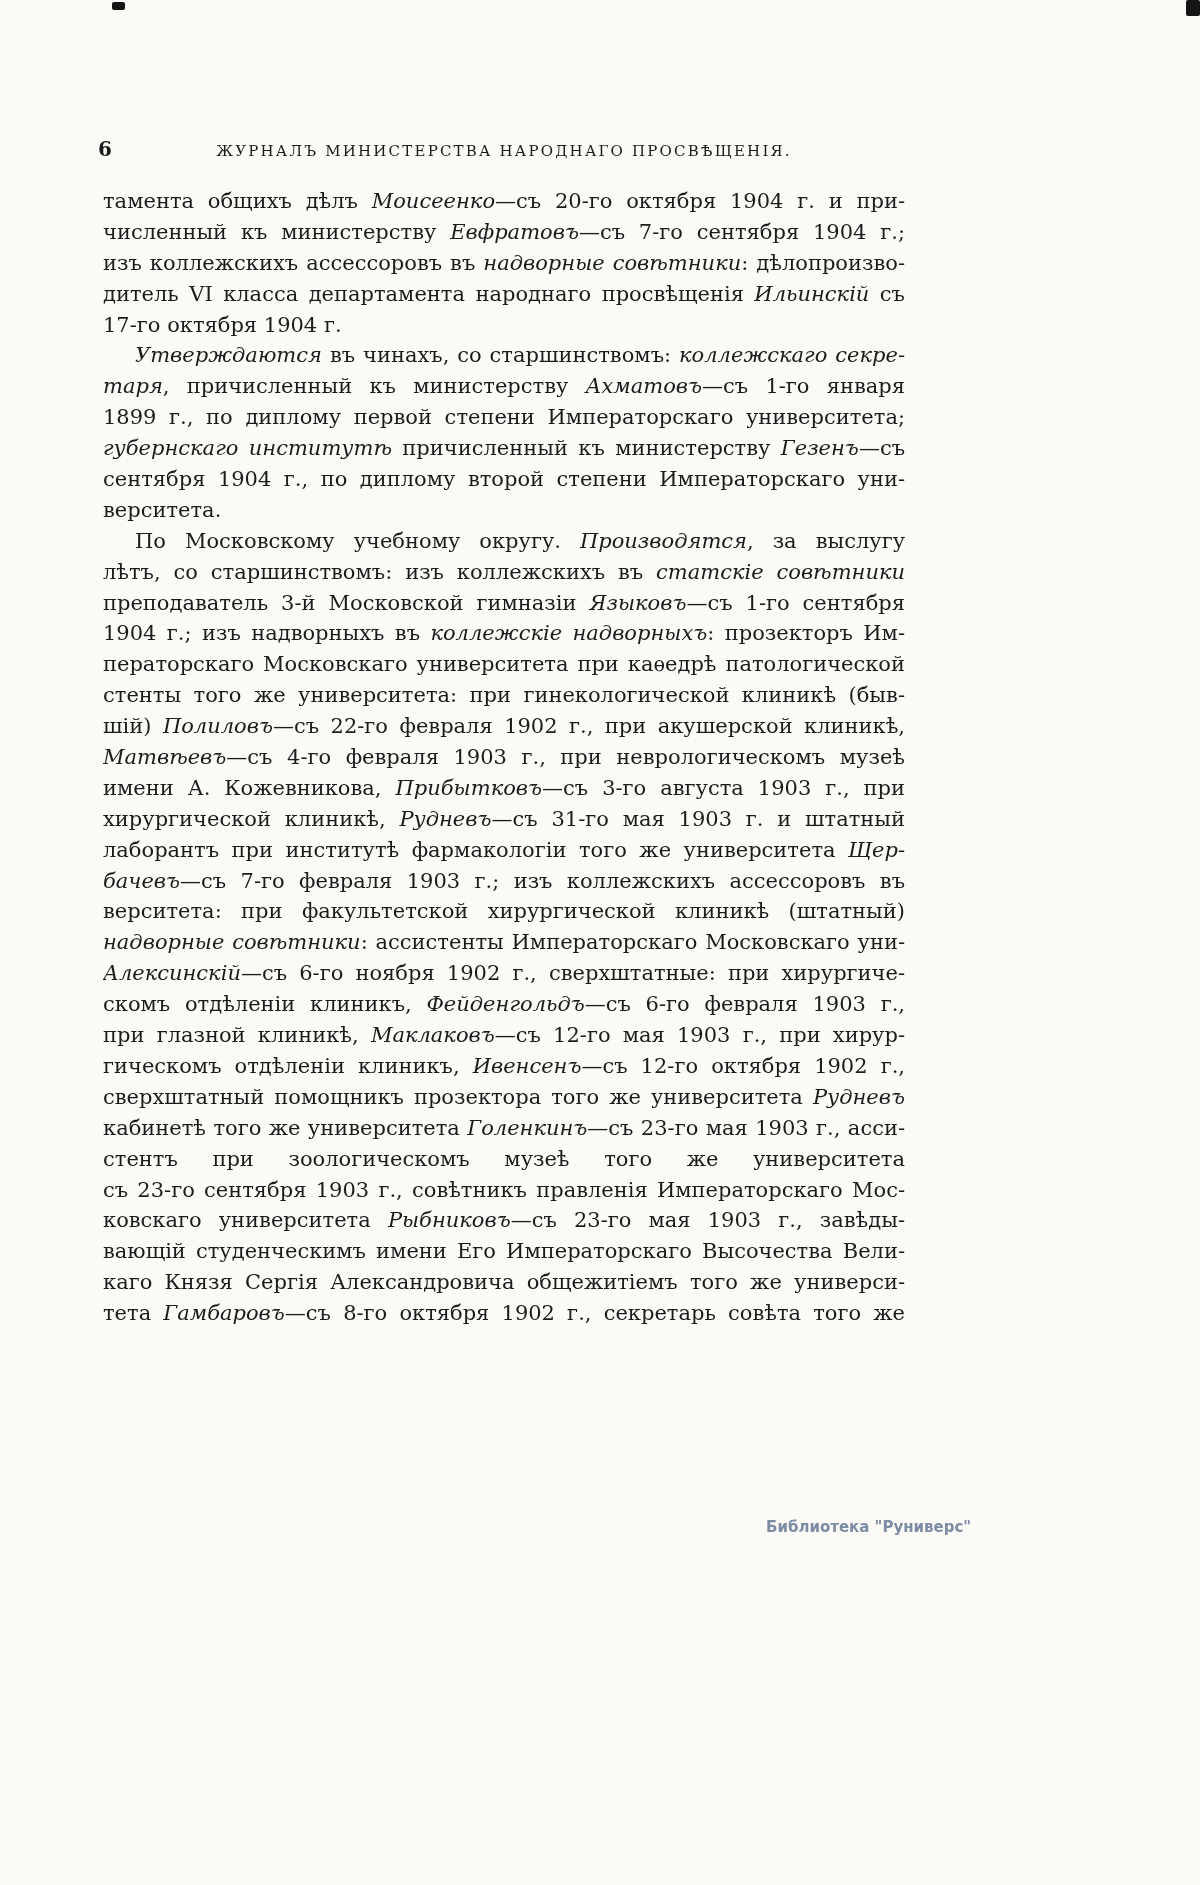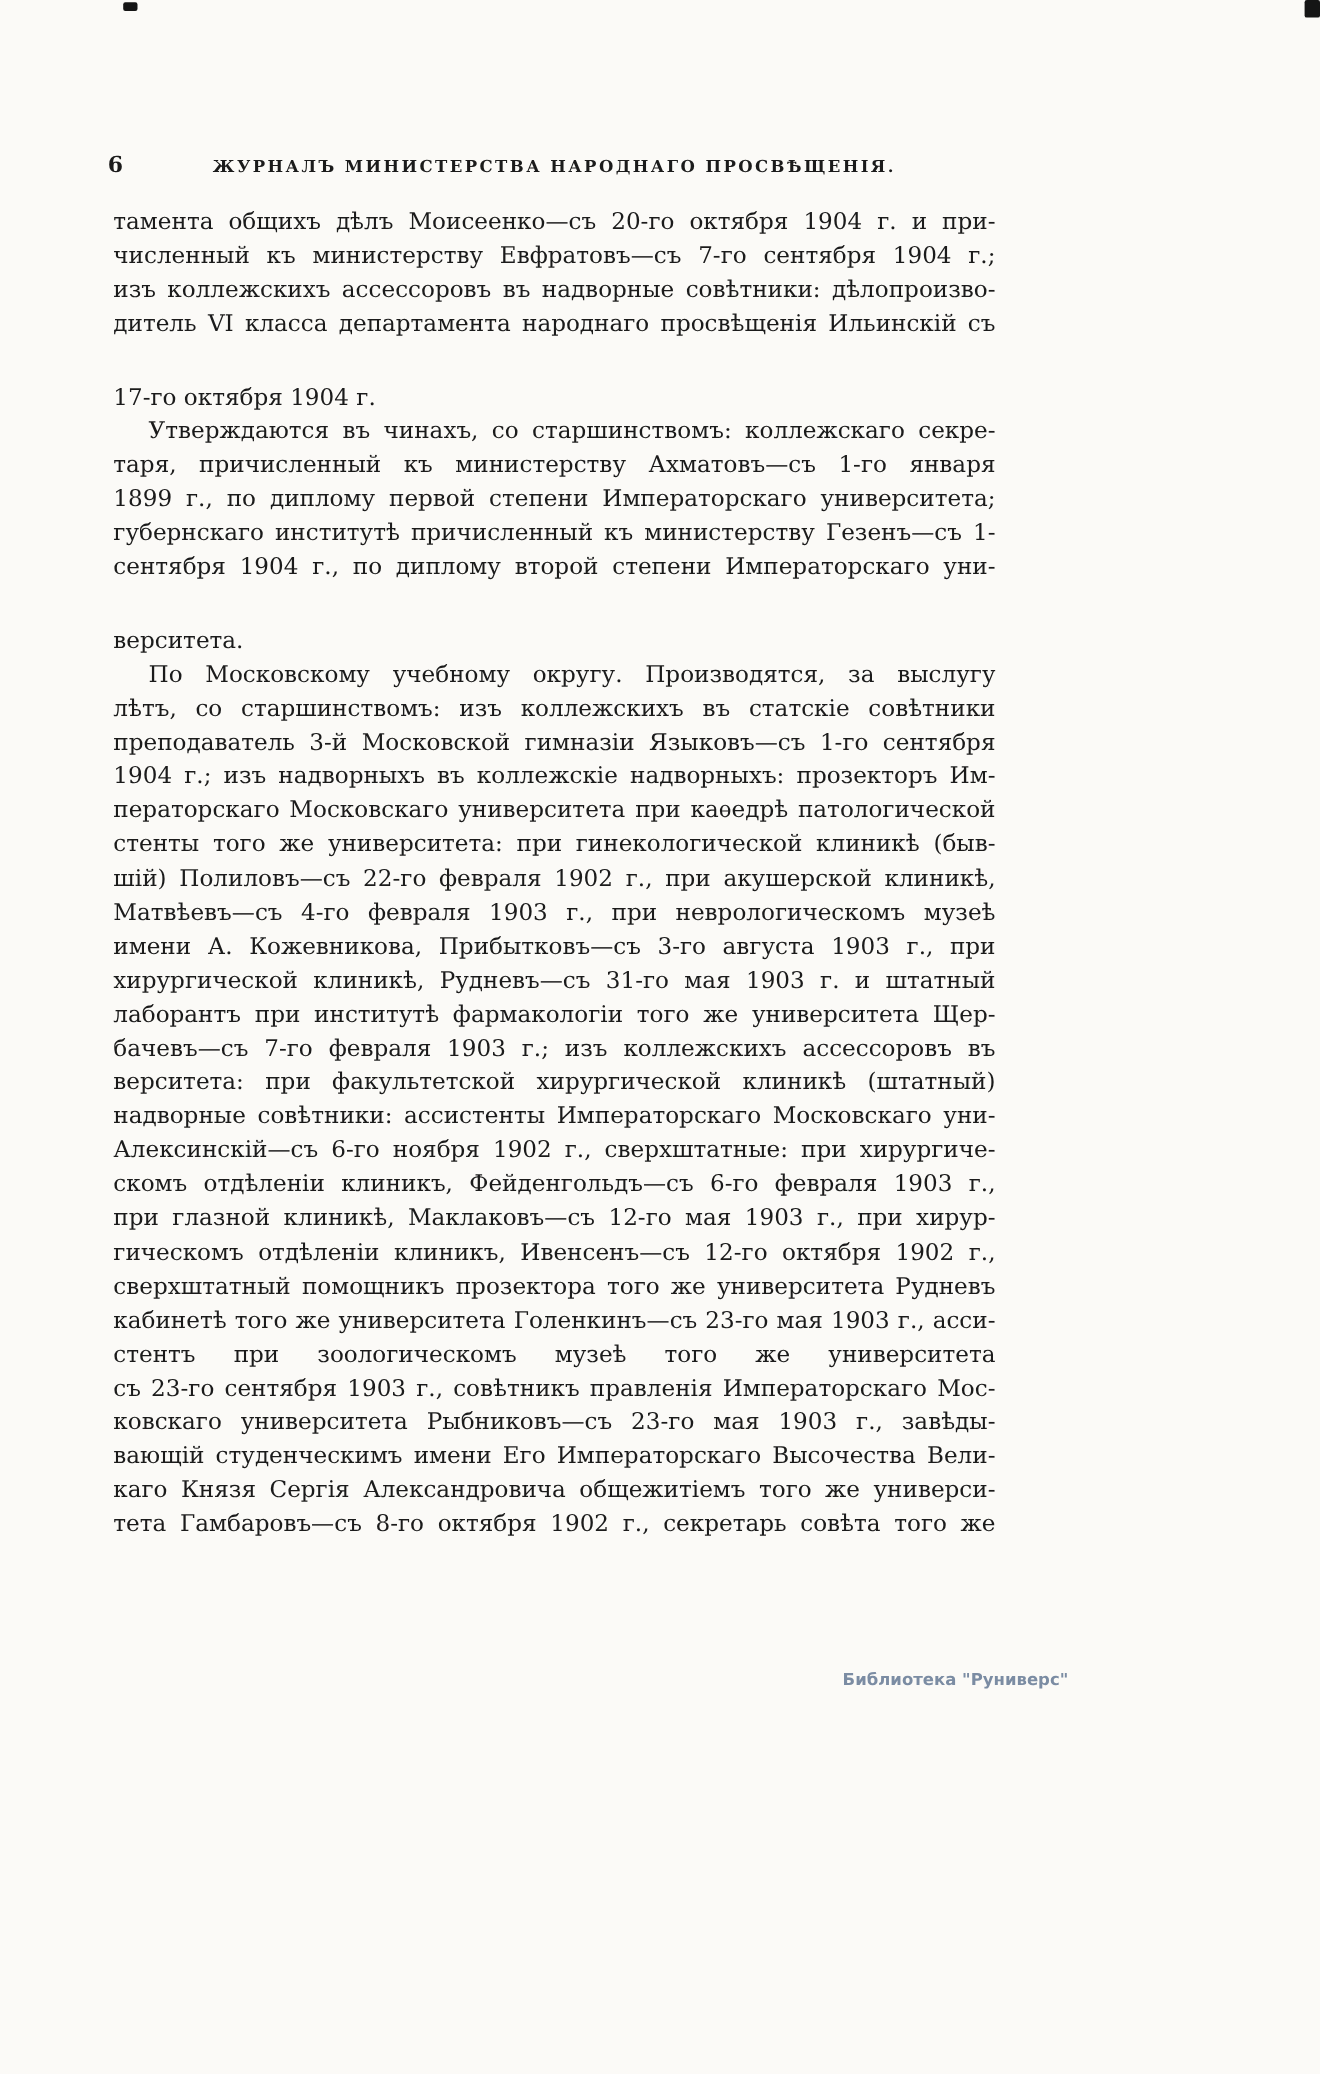--- a/index.html
+++ b/index.html
@@ -25,43 +25,43 @@
   .page-number {
     position: absolute;
     left: -5px;
     top: -2px;
     font-weight: bold;
     font-size: 20px;
   }
   .journal-title {
     width: 100%;
     text-align: center;
-    font-weight: bold;
+    font-weight: normal;
     font-size: 15px;
     letter-spacing: 2.2px;
     padding-top: 3px;
     white-space: nowrap;
   }
   .body-block {
     position: absolute;
     top: 186px;
     left: 103px;
     width: 802px;
     font-size: 21px;
   }
   .line {
     line-height: 30.9px;
     height: 30.9px;
     text-align: justify;
     text-align-last: justify;
     overflow: hidden;
   }
-  .line.end { text-align-last: left; margin-top: 36px; }
+  .line.end { text-align-last: left; }
   .line.indent { text-indent: 32px; }
-  .it { }
+  .it { font-style: italic; }
   .watermark {
     position: absolute;
     top: 1518px;
     left: 766px;
     font-family: "DejaVu Sans", sans-serif;
     font-weight: bold;
     font-size: 15px;
   }
 </style>
 </head>

